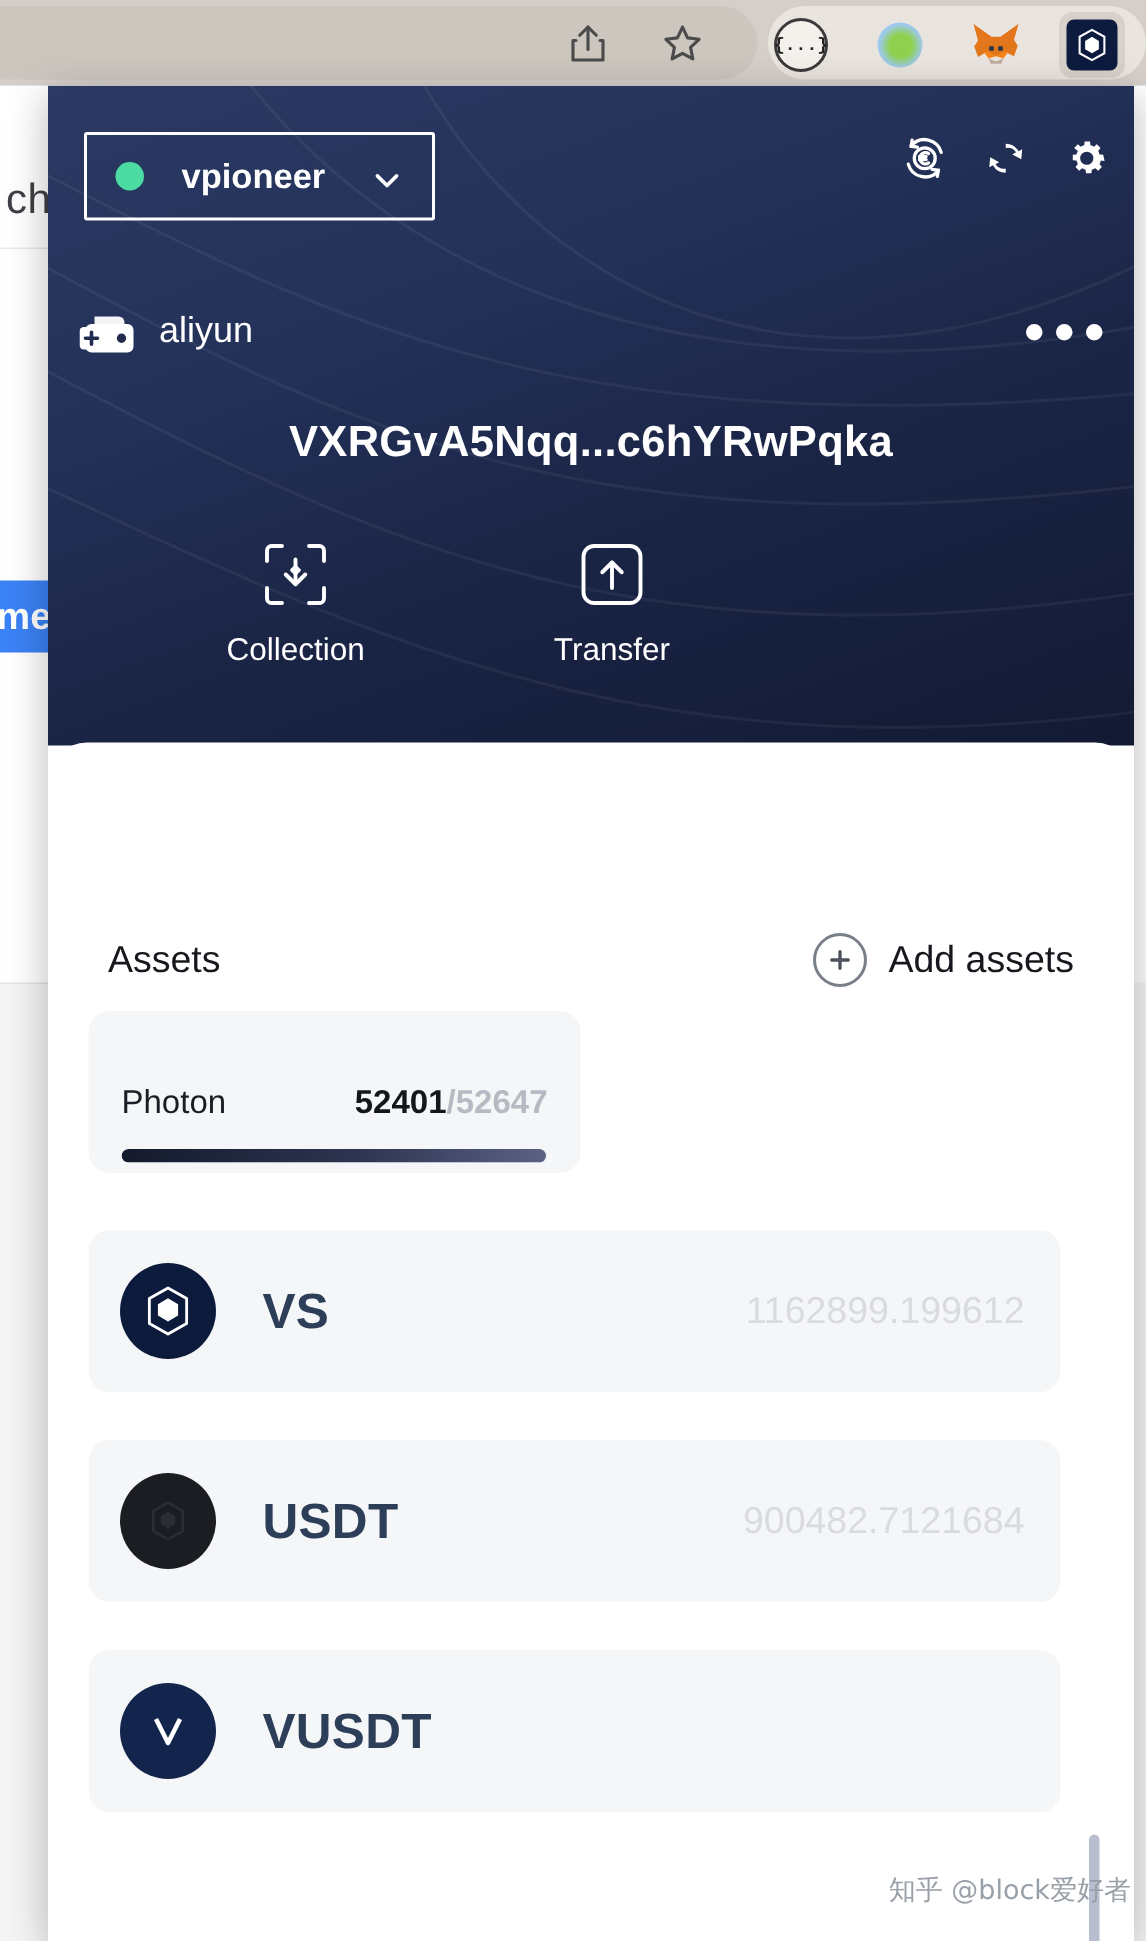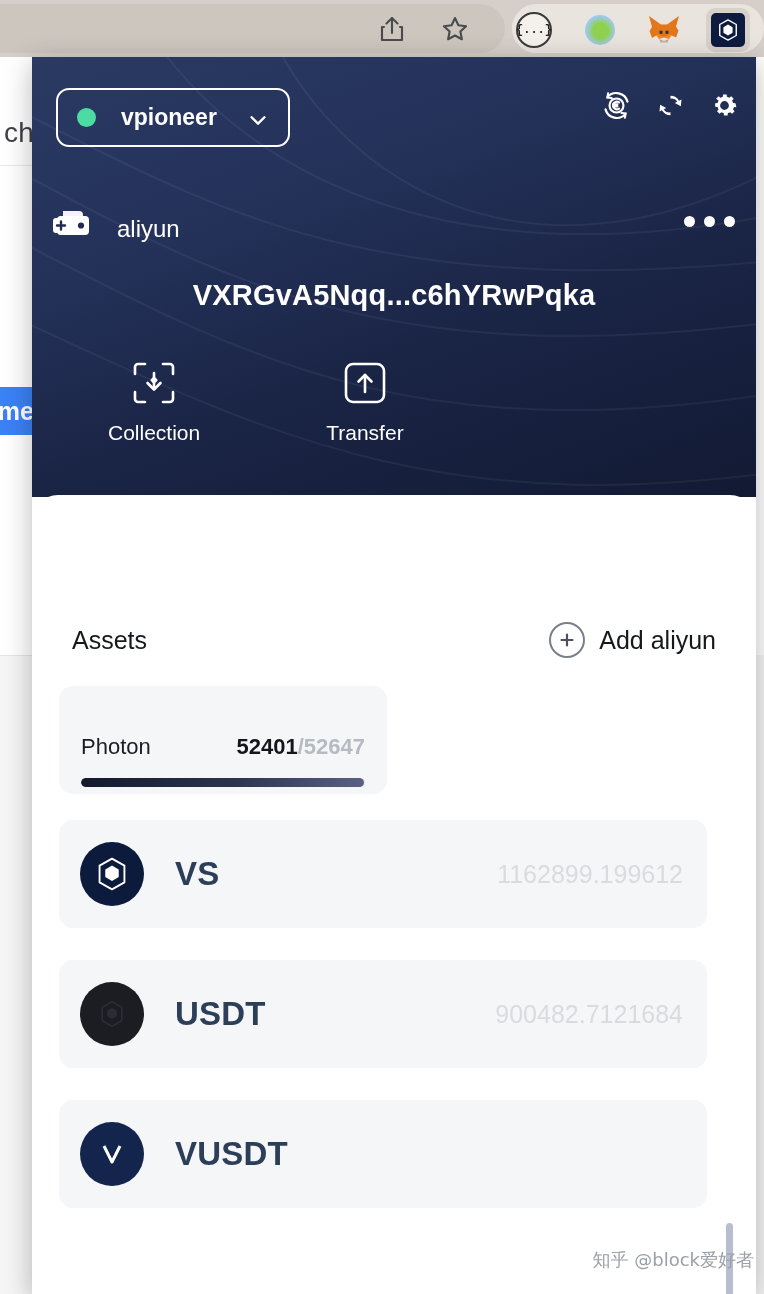--- a/index.html
+++ b/index.html
@@ -83,65 +83,65 @@
   }
   .pop-header {
     position: relative; width: 724px; height: 440px;
     background: linear-gradient(160deg, #2b3a63 0%, #24325a 32%, #1a2445 62%, #121a33 100%);
     overflow: hidden;
   }
   .pop-header svg.deco { position: absolute; left: 0; top: 0; width: 724px; height: 440px; }
 
   .net-select {
     position: absolute; left: 24px; top: 31px; width: 234px; height: 59px;
-    border: 2px solid #ffffff; border-radius: 13px;
+    border: 2px solid #ffffff; border-radius: 2px;
     display: flex; align-items: center;
   }
   .net-dot {
     width: 19px; height: 19px; border-radius: 50%;
     background: #4ddba4; margin-left: 19px;
   }
   .net-name { margin-left: 25px; font-size: 23px; font-weight: 700; color: #ffffff; }
   .net-chevron { position: absolute; right: 19px; top: 19px; }
 
   .hdr-actions { position: absolute; right: 16px; top: 32px; display: flex; align-items: center; gap: 22px; }
   .hdr-actions .ia { width: 32px; height: 32px; display: flex; align-items: center; justify-content: center; }
 
-  .acct-row { position: absolute; left: 21px; top: 150px; display: flex; align-items: flex-end; gap: 11px; }
+  .acct-row { position: absolute; left: 21px; top: 150px; display: flex; align-items: flex-start; }
   .acct-name { margin-left: 13px; font-size: 24px; color: #ffffff; font-weight: 400; }
   .dots-menu { position: absolute; right: 21px; top: 159px; display: flex; gap: 9px; }
   .dots-menu i { width: 11px; height: 11px; border-radius: 50%; background: #fff; display: block; }
 
   .address {
     position: absolute; left: 0; top: 222px; width: 724px; text-align: center;
     font-size: 29px; font-weight: 700; color: #ffffff; letter-spacing: .2px;
   }
 
-  .actions { position: absolute; left: 0; top: 303px; width: 660px; display: flex; padding-left: 76px; gap: 126px; }
+  .actions { position: absolute; left: 0; top: 303px; width: 660px; display: flex; padding-left: 119px; gap: 126px; }
   .action { display: flex; flex-direction: column; align-items: center; }
   .action-label { margin-top: 11px; font-size: 21px; color: #ffffff; }
 
   
   .sheet {
     position: absolute; left: 0; top: 438px; width: 724px; height: 799px;
     background: #ffffff; border-radius: 26px 26px 0 0;
   }
   .assets-bar {
     position: absolute; left: 40px; top: 127px; width: 644px;
     display: flex; align-items: center; justify-content: space-between;
   }
   .assets-title { font-size: 25px; color: #16181d; }
   .add-assets { display: flex; align-items: center; gap: 14px; }
   .plus-circle {
     width: 36px; height: 36px; border-radius: 50%; border: 2px solid #7a7f8a;
     display: flex; align-items: center; justify-content: center;
   }
   .add-assets-label { font-size: 25px; color: #16181d; }
 
-  .res-row { position: absolute; left: 27px; top: 191px; width: 670px; display: flex; gap: 14px; justify-content: space-between; }
+  .res-row { position: absolute; left: 27px; top: 179px; width: 670px; display: flex; gap: 14px; justify-content: space-between; }
   .res-card { width: 328px; height: 108px; background: #f5f6f7; border-radius: 14px; padding: 24px 22px 0; }
   .res-head { display: flex; align-items: baseline; justify-content: space-between; }
   .res-name { font-size: 22px; color: #1a1d24; }
   .res-val { font-size: 22px; font-weight: 700; color: #14161b; margin-top: 24px; }
   .res-val .den { color: #b6bac2; font-weight: 700; }
   .res-track { margin-top: 18px; height: 9px; border-radius: 5px; background: #e9eaed; overflow: hidden; }
   .res-fill { height: 9px; border-radius: 5px; background: linear-gradient(90deg, #141a2b 0%, #2c3450 55%, #5a6184 100%); }
 
   .token-list { position: absolute; left: 27px; top: 325px; width: 670px; height: 474px; overflow: hidden; }
   .token-row {
@@ -328,21 +328,21 @@
     <div class="sheet">
 
       <div class="assets-bar">
         <div class="assets-title">Assets</div>
         <div class="add-assets">
           <span class="plus-circle">
             <svg width="20" height="20" viewBox="0 0 20 20" fill="none" stroke="#4c515b" stroke-width="2.2" stroke-linecap="round">
                 <path d="M10 4.5v11M4.5 10h11"></path>
               </svg>
           </span>
-          <span class="add-assets-label">Add aliyun</span>
+          <span class="add-assets-label">Add assets</span>
         </div>
       </div>
 
       <div class="res-row">
         <div class="res-card">
           <div class="res-head">
             <span class="res-name">Photon</span>
             <span class="res-val"><span>52401</span><span class="den">/</span><span class="den">52647</span></span>
           </div>
           <div class="res-track">

